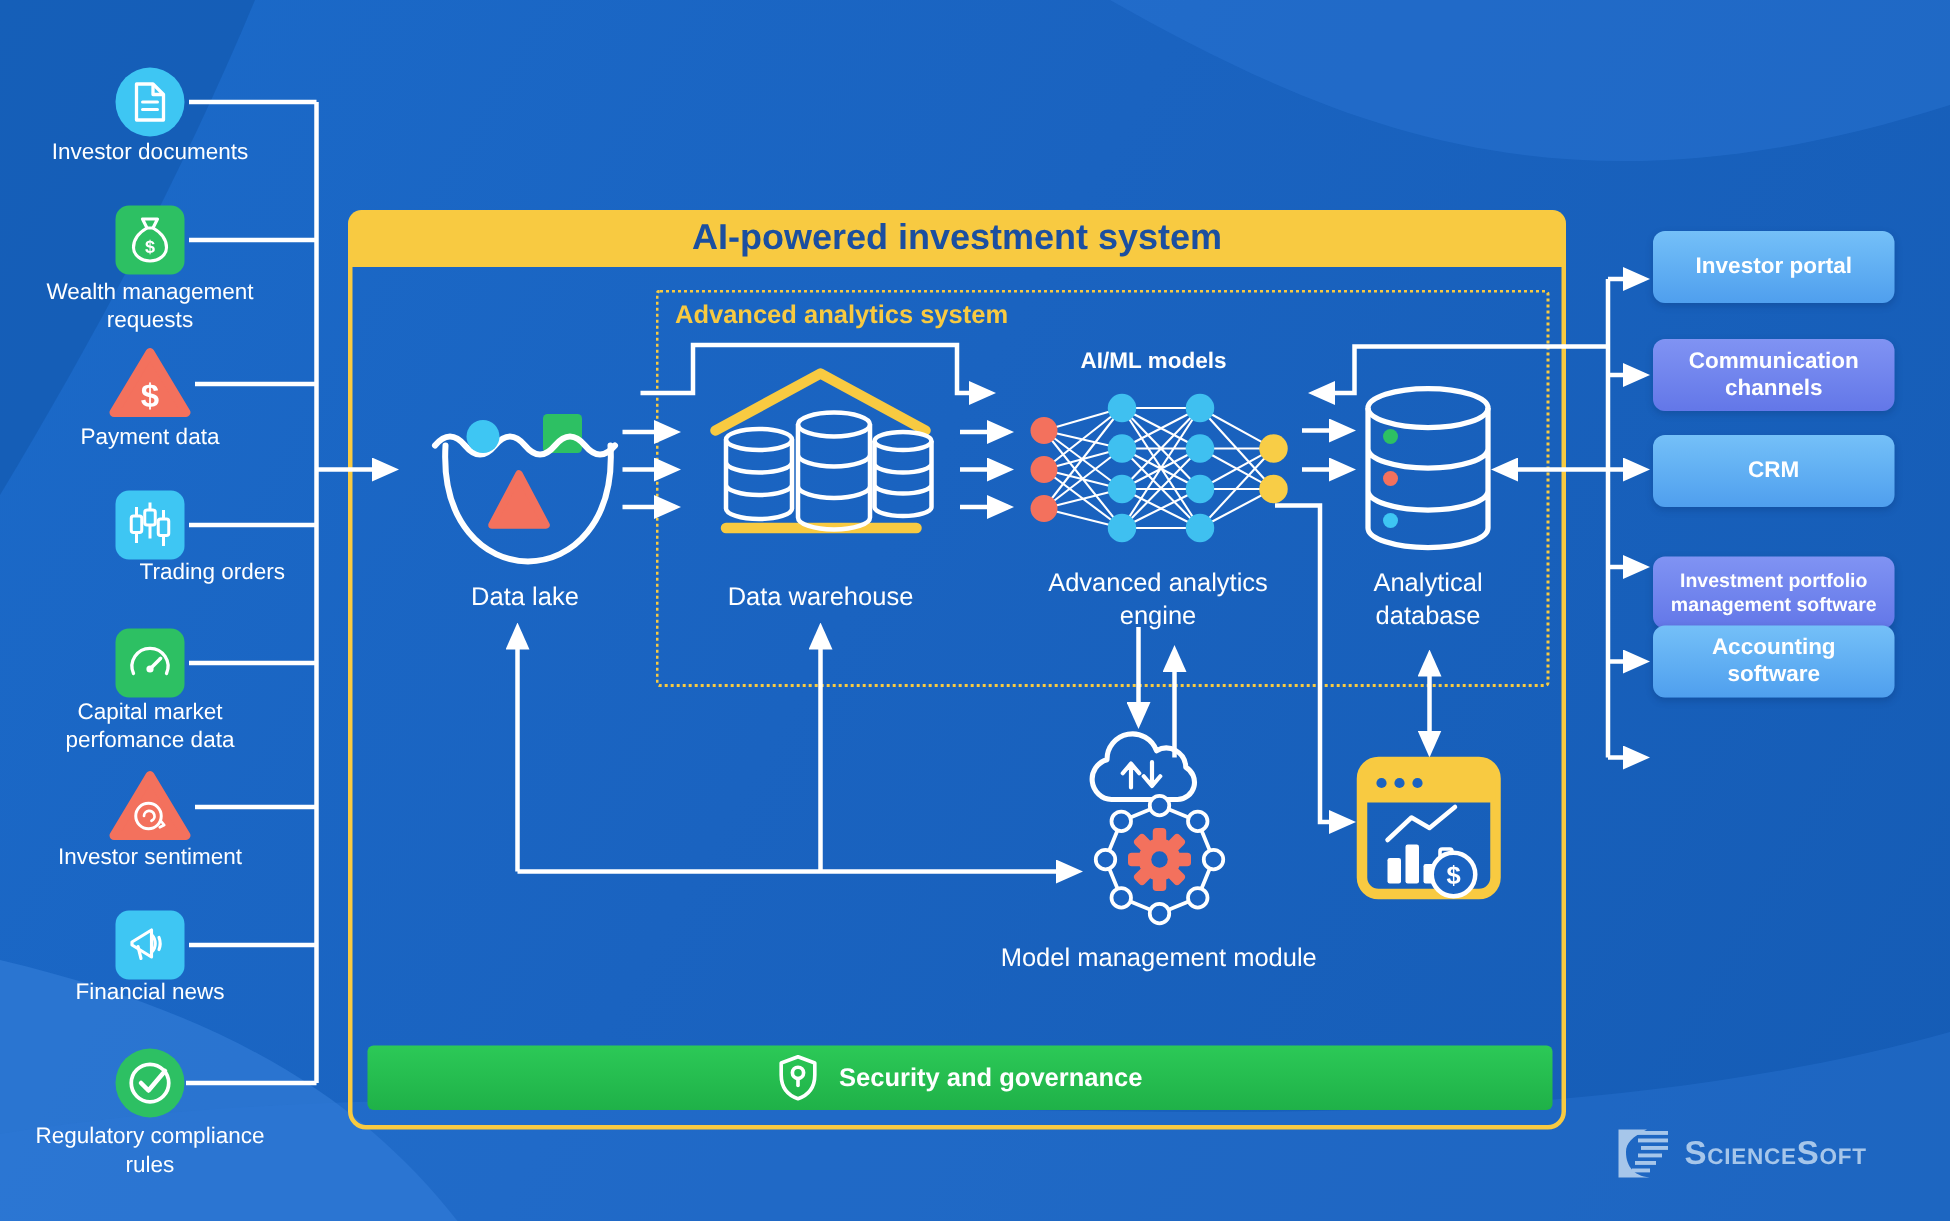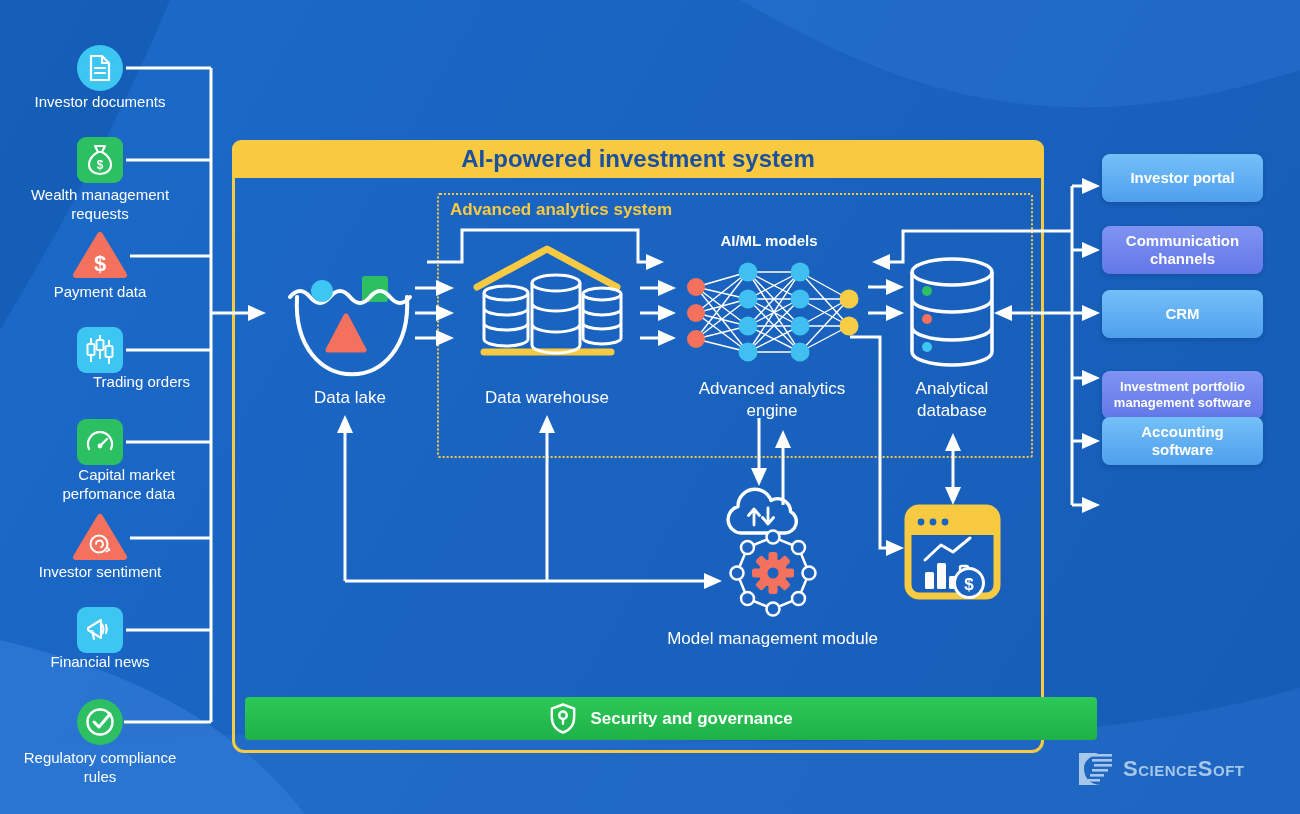--- a/index.html
+++ b/index.html
@@ -14,21 +14,21 @@
   .box-layer{z-index:2;}
   .line-layer{z-index:5;left:0;top:0;pointer-events:none;}
   .txt{z-index:6;position:absolute;color:#fff;text-align:center;line-height:1.28;}
   
   .main-box{left:232px;top:140px;width:812px;height:613px;border:3px solid #f8ca41;border-radius:12px;}
   .main-header{left:232px;top:140px;width:812px;height:38px;background:#f8ca41;border-radius:9px 9px 0 0;
     display:flex;align-items:center;justify-content:center;font-size:24px;font-weight:700;color:#1b4fa0;}
   .dotted-box{left:437px;top:193px;width:596px;height:265px;border:2.5px dotted #f8ca41;border-radius:3px;}
   .analytics-title{left:450px;top:199px;width:300px;text-align:left;font-size:17px;font-weight:700;color:#f8ca41;}
   
-  .security-bar{left:245px;top:697px;width:852px;height:43px;border-radius:4px;
+  .security-bar{left:245px;top:697px;width:790px;height:43px;border-radius:4px;
     background:linear-gradient(180deg,#2cc957,#1fb148);display:flex;align-items:center;justify-content:center;gap:13px;}
   .security-bar span{color:#fff;font-size:17px;font-weight:700;}
   
   .src-label{width:180px;left:10px;font-size:15px;}
   .icon-rect{width:46px;height:46px;border-radius:9px;display:flex;align-items:center;justify-content:center;}
   .icon-circle{width:46px;height:46px;border-radius:50%;display:flex;align-items:center;justify-content:center;}
   .c-cyan{background:#3ec6f3;} .c-green{background:#2dc063;}
   
   .comp{font-weight:400;font-size:17px;}
   
@@ -124,21 +124,21 @@
     <svg width="34" height="34" viewBox="0 0 34 34">
         <circle cx="17" cy="17" r="12.5" fill="none" stroke="#fff" stroke-width="2.5"></circle>
         <path d="M11 17 L16 22 L27 9" fill="none" stroke="#fff" stroke-width="3" stroke-linecap="round" stroke-linejoin="round"></path>
       </svg>
   </div>
 
   <div class="txt src-label" style="top:92px;">Investor documents</div>
   <div class="txt src-label" style="top:185px;width:170px;left:15px;">Wealth management requests</div>
   <div class="txt src-label" style="top:282px;">Payment data</div>
   <div class="txt src-label" style="top:372px;text-align:right;">Trading orders</div>
-  <div class="txt src-label" style="top:465px;width:150px;left:25px;text-align:right;">Capital market perfomance data</div>
+  <div class="txt src-label" style="top:465px;width:150px;left:25px;">Capital market perfomance data</div>
   <div class="txt src-label" style="top:562px;">Investor sentiment</div>
   <div class="txt src-label" style="top:652px;">Financial news</div>
   <div class="txt src-label" style="top:748px;width:160px;left:20px;">Regulatory compliance rules</div>
 
   <div class="txt comp" style="left:280px;top:387px;width:140px;">Data lake</div>
   <div class="txt comp" style="left:467px;top:387px;width:160px;">Data warehouse</div>
   <div class="txt" style="left:699px;top:231px;width:140px;font-size:15px;font-weight:600;">AI/ML models</div>
   <div class="txt comp" style="left:672px;top:378px;width:200px;">Advanced analytics engine</div>
   <div class="txt comp" style="left:892px;top:378px;width:120px;">Analytical database</div>
   <div class="txt comp" style="left:660px;top:628px;width:225px;">Model management module</div>

